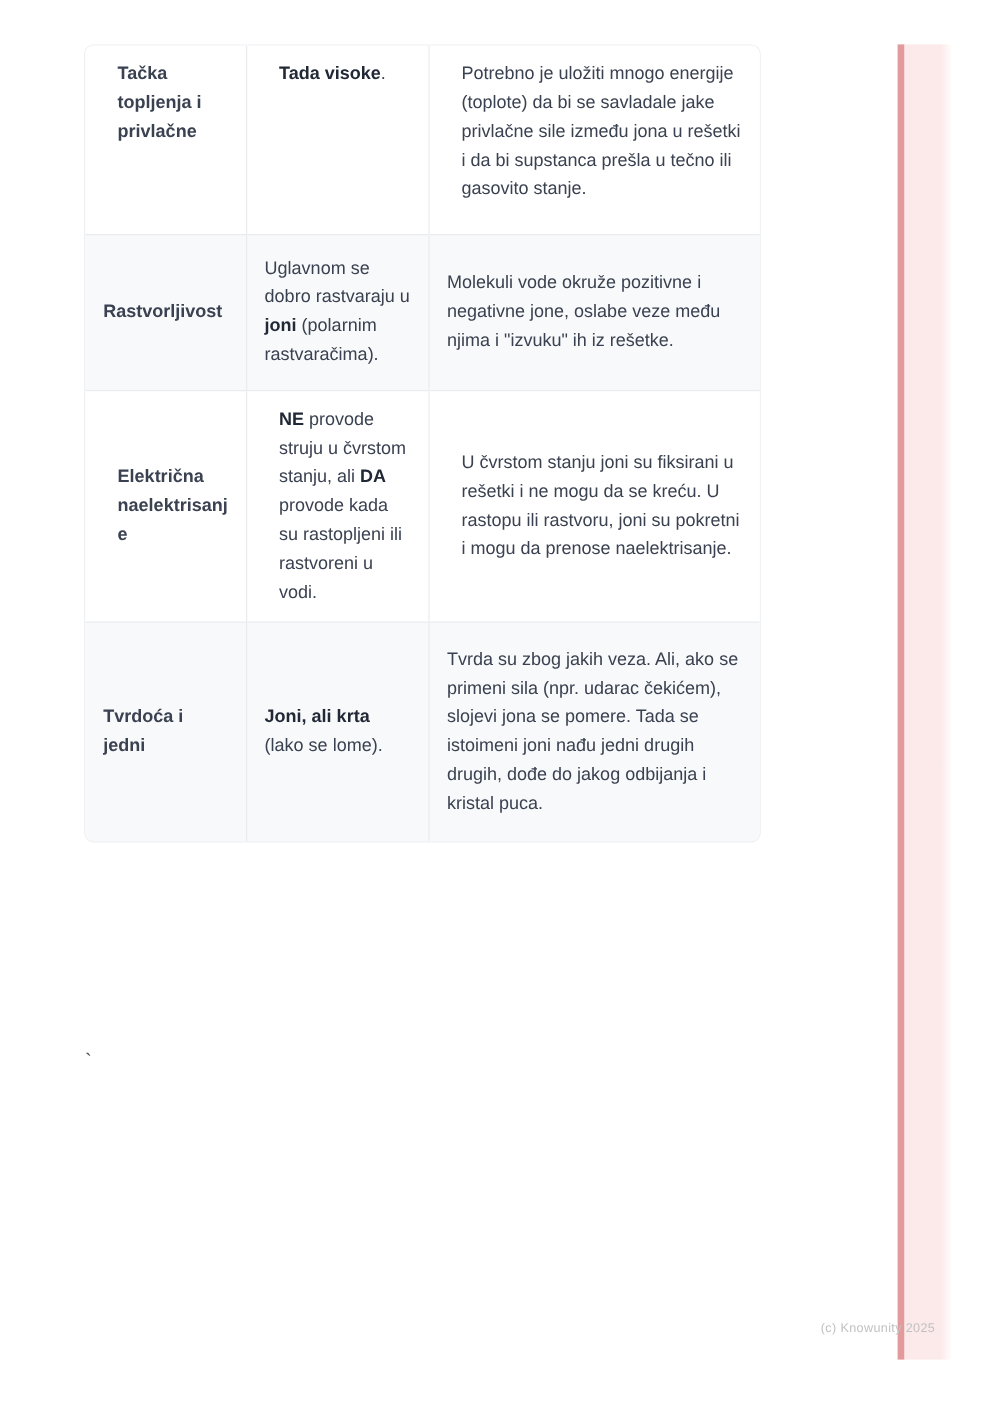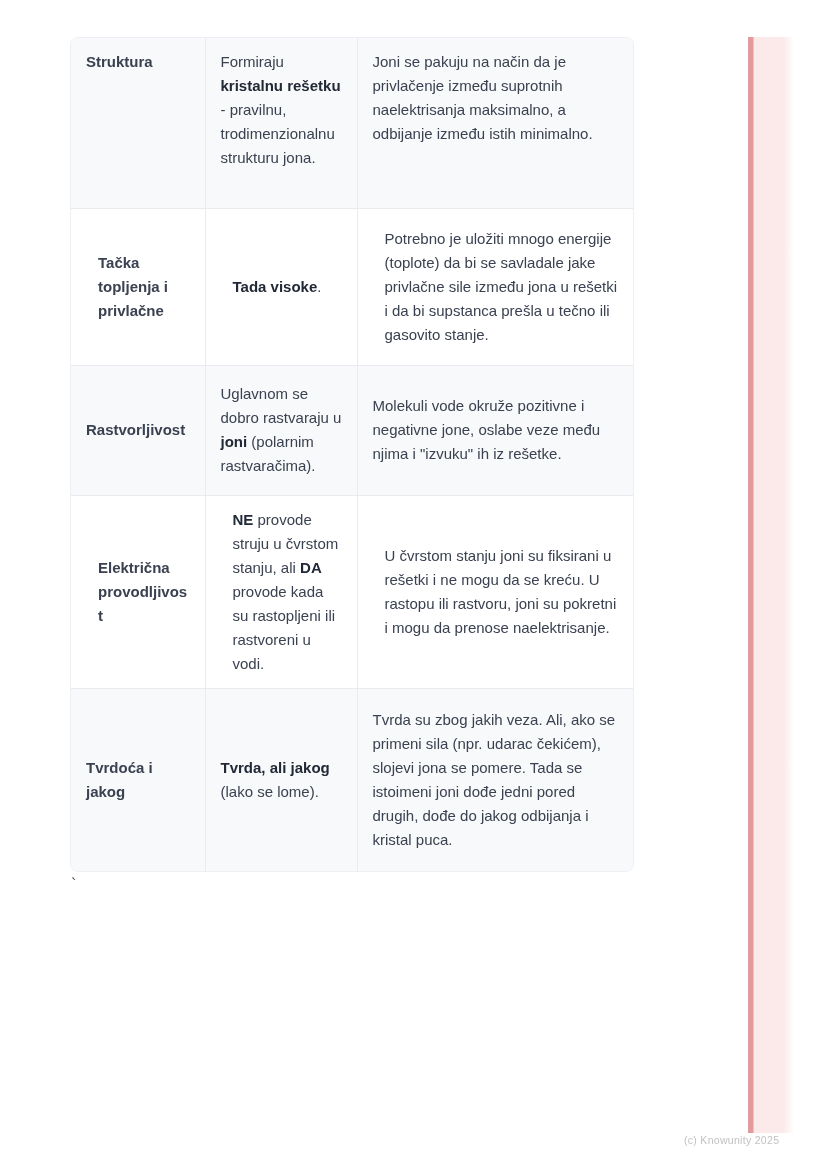--- a/index.html
+++ b/index.html
@@ -65,21 +65,21 @@
     height: 1096px;
     background: linear-gradient(to right,
       #e29a9c 0px, #e29a9c 5px,
       #fceaea 6px, #fceaea 78%,
       rgba(252, 234, 234, 0) 100%);
     z-index: 1;
   }
   .watermark {
     position: absolute;
     left: 684px;
-    top: 1134px;
+    top: 1101px;
     font-size: 10.5px;
     letter-spacing: 0.3px;
     color: #c2c0c3;
     z-index: 2;
     white-space: nowrap;
   }
   .stray-char {
     position: absolute;
     left: 71px;
     top: 876px;
@@ -93,44 +93,39 @@
 <div class="page">
 
   <div class="table-wrap">
     <table class="props">
       <colgroup>
         <col style="width:134px">
         <col style="width:152px">
         <col style="width:278px">
       </colgroup>
       <tbody>
-        <tr class="row-1 stripe">
-          <td class="prop-name">Struktura</td>
-          <td>Formiraju <b>kristalnu rešetku</b> - pravilnu, trodimenzionalnu strukturu jona.</td>
-          <td>Joni se pakuju na način da je privlačenje između suprotnih naelektrisanja maksimalno, a odbijanje između istih minimalno.</td>
-        </tr>
         <tr class="row-2 plain">
           <td class="prop-name">Tačka topljenja i privlačne</td>
           <td><b>Tada visoke</b>.</td>
           <td>Potrebno je uložiti mnogo energije (toplote) da bi se savladale jake privlačne sile između jona u rešetki i da bi supstanca prešla u tečno ili gasovito stanje.</td>
         </tr>
         <tr class="row-3 stripe">
           <td class="prop-name">Rastvorljivost</td>
           <td>Uglavnom se dobro rastvaraju u <b>joni</b> (polarnim rastvaračima).</td>
           <td>Molekuli vode okruže pozitivne i negativne jone, oslabe veze među njima i "izvuku" ih iz rešetke.</td>
         </tr>
         <tr class="row-4 plain">
-          <td class="prop-name">Električna provodljivost</td>
+          <td class="prop-name">Električna naelektrisanje</td>
           <td><b>NE</b> provode struju u čvrstom stanju, ali <b>DA</b> provode kada su rastopljeni ili rastvoreni u vodi.</td>
           <td>U čvrstom stanju joni su fiksirani u rešetki i ne mogu da se kreću. U rastopu ili rastvoru, joni su pokretni i mogu da prenose naelektrisanje.</td>
         </tr>
         <tr class="row-5 stripe">
-          <td class="prop-name">Tvrdoća i jakog</td>
-          <td><b>Tvrda, ali jakog</b> (lako se lome).</td>
-          <td>Tvrda su zbog jakih veza. Ali, ako se primeni sila (npr. udarac čekićem), slojevi jona se pomere. Tada se istoimeni joni dođe jedni pored drugih, dođe do jakog odbijanja i kristal puca.</td>
+          <td class="prop-name">Tvrdoća i jedni</td>
+          <td><b>Joni, ali krta</b> (lako se lome).</td>
+          <td>Tvrda su zbog jakih veza. Ali, ako se primeni sila (npr. udarac čekićem), slojevi jona se pomere. Tada se istoimeni joni nađu jedni drugih drugih, dođe do jakog odbijanja i kristal puca.</td>
         </tr>
       </tbody>
     </table>
   </div>
 
   <span class="stray-char">`</span>
 
   <div class="accent-bar"></div>
 
   <div class="watermark">(c) Knowunity 2025</div>

